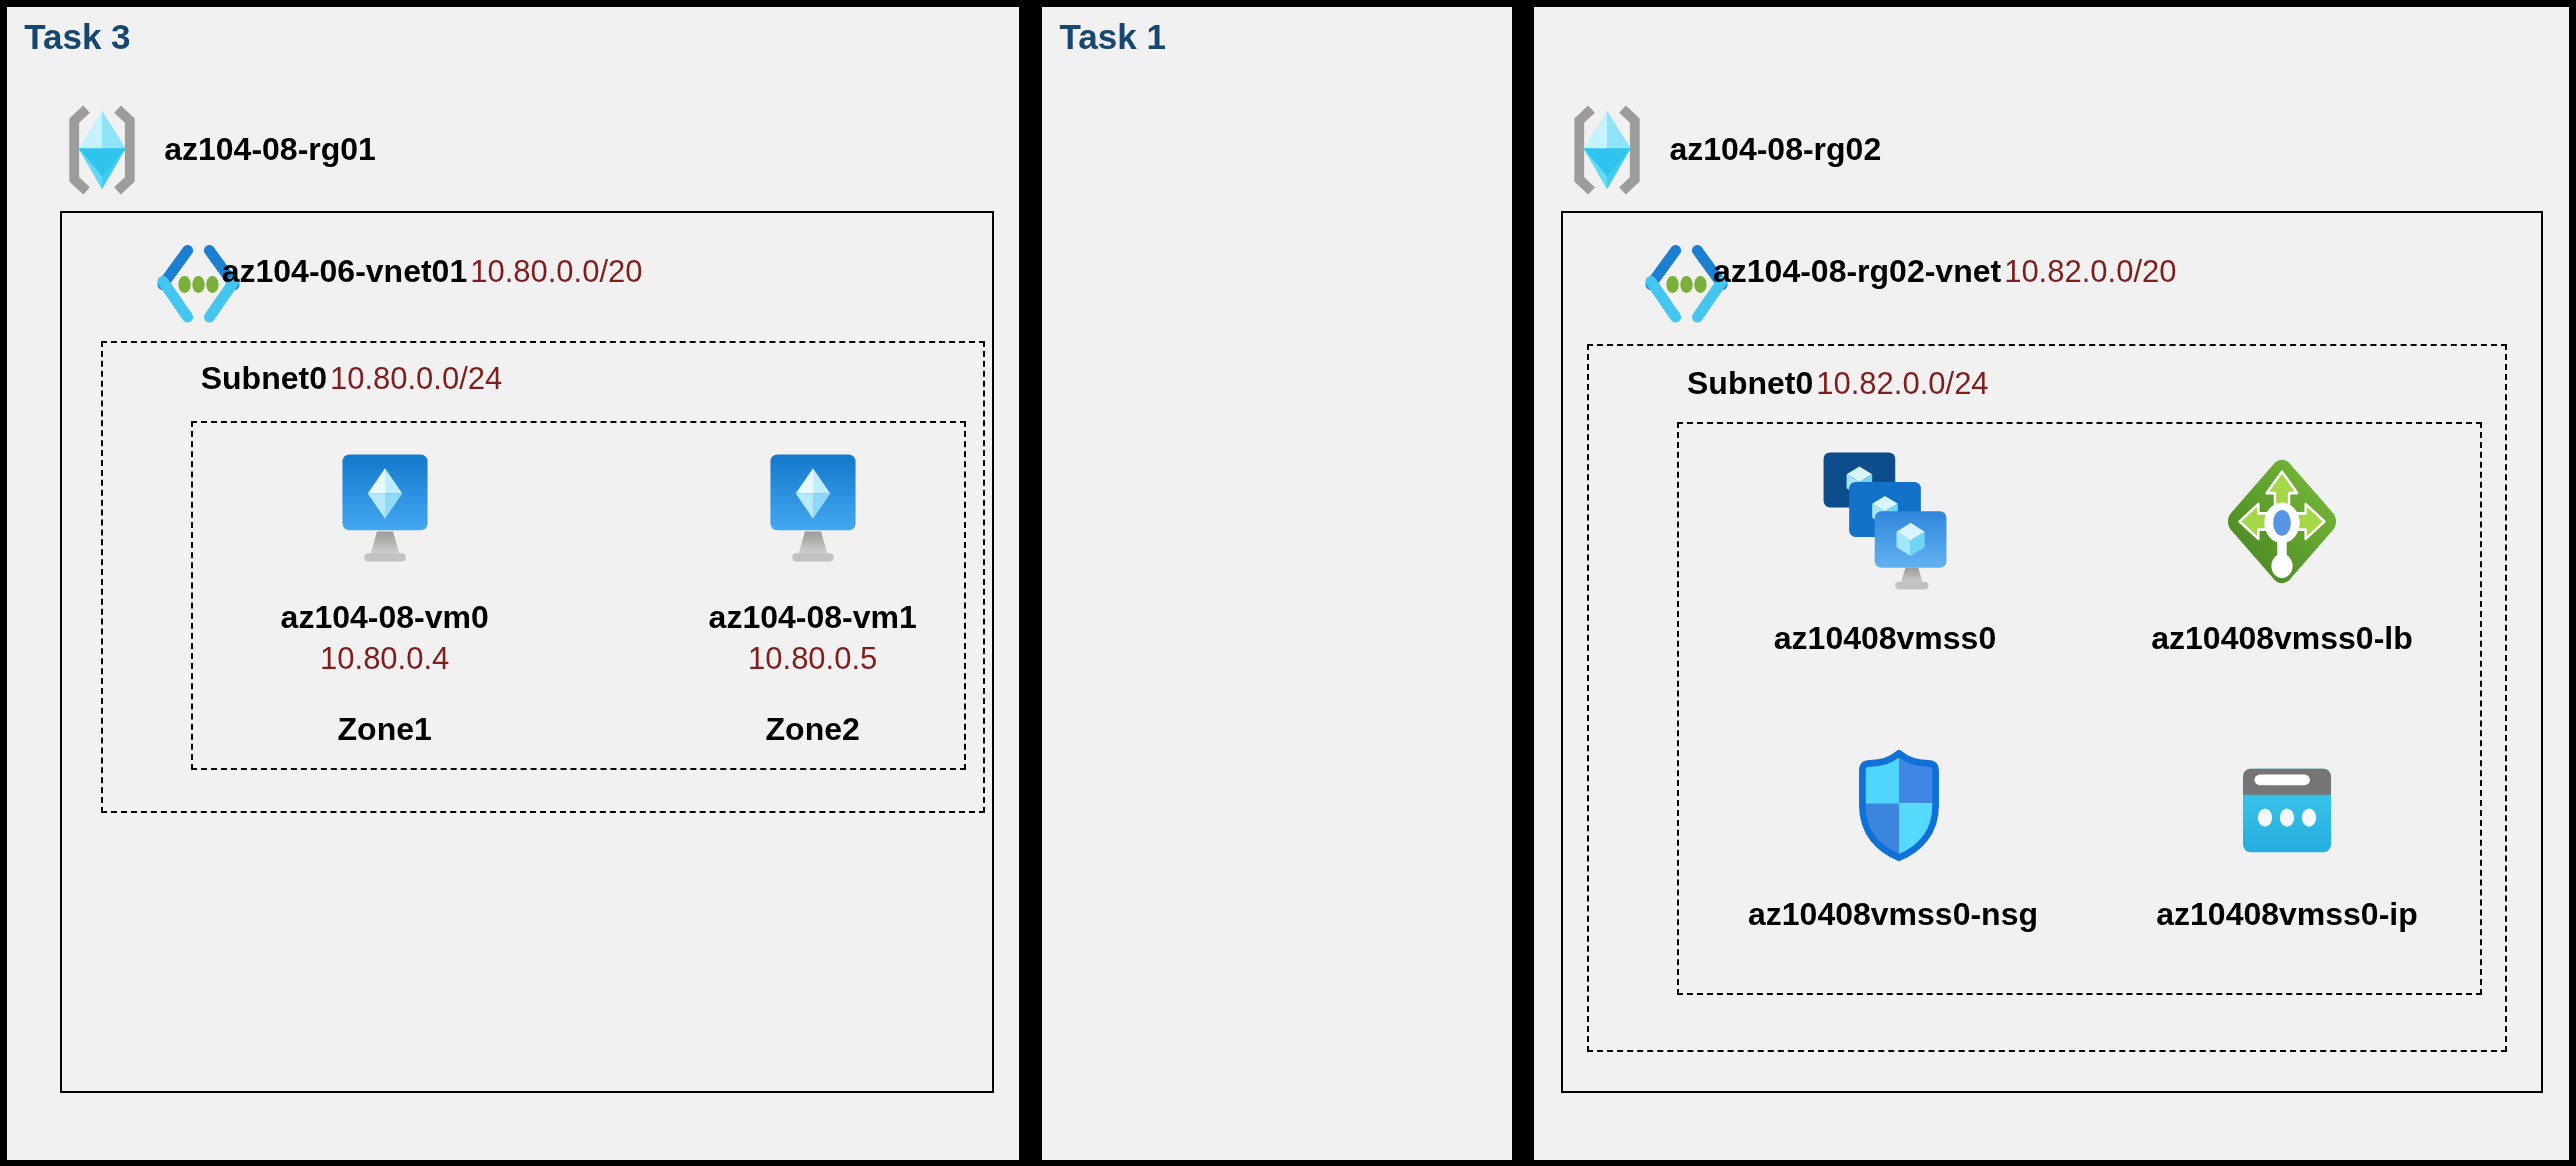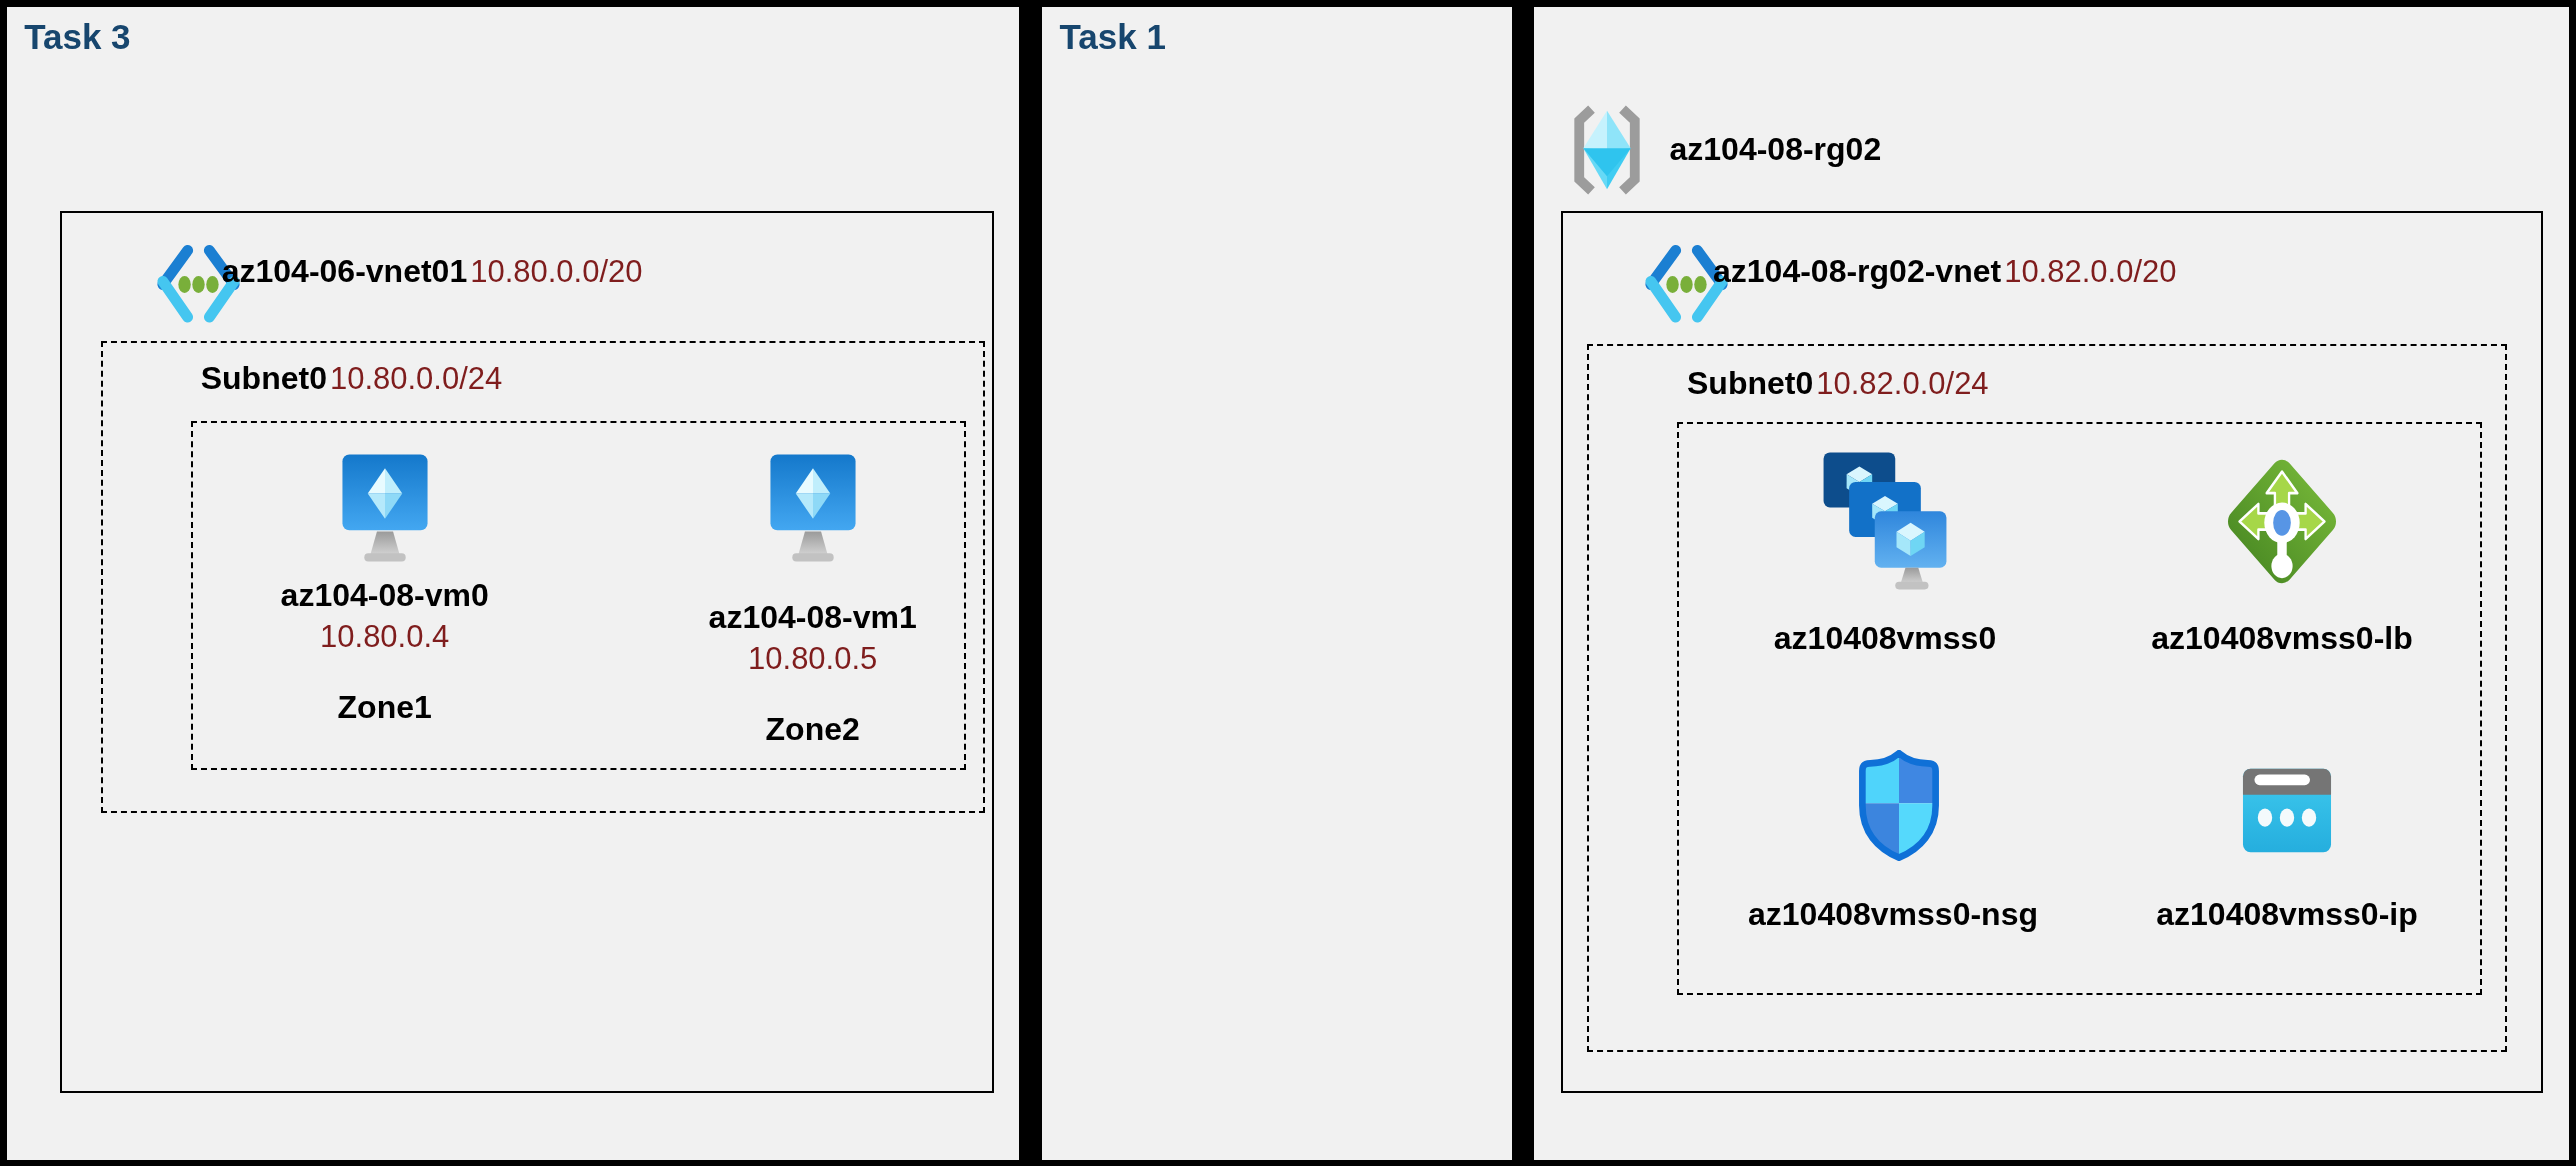--- a/index.html
+++ b/index.html
@@ -159,20 +159,26 @@
       <path d="M39,5 V27 H57" fill="none" stroke="#101010" stroke-width="5"></path>
     </symbol>
   </defs>
 </svg>
 
 <div class="canvas">
 
   <div class="panel" id="panel1">
     <div class="ptitle">Task 3</div>
 
+    <div class="row" style="left:50px;top:94px;gap:17.5px;">
+      <svg width="90" height="98" viewBox="0 0 133 145">
+          <use href="#sym-rg"></use>
+        </svg>
+      <span class="name">az104-08-rg01</span>
+    </div>
 
     <div class="solid-box" style="left:53px;top:204px;width:934px;height:882px;">
       <svg class="abs-cx" style="left:90px;top:31px;transform:none;" width="93" height="81" viewBox="0 0 138 120">
           <use href="#sym-vnet"></use>
         </svg>
       <div class="cy" style="left:160px;top:58px;">
         <span class="name">az104-06-vnet01</span> 
         <span class="value">10.80.0.0/20</span>
       </div>
 
@@ -181,21 +187,21 @@
           <span class="name">Subnet0</span> 
           <span class="value">10.80.0.0/24</span>
         </div>
 
         <div class="dashed-box" style="left:88px;top:78px;width:775px;height:349px;">
 
           <div class="vm-card" style="left:57px;">
             <svg style="margin-top:28px;" width="92" height="115" viewBox="0 0 136 170">
                 <use href="#sym-vm"></use>
               </svg>
-            <span class="name" style="margin-top:11px;">az104-08-vm0</span>
+            <span class="name" style="margin-top:33px;">az104-08-vm0</span>
             <span class="value" style="margin-top:5.4px;">10.80.0.4</span>
             <span class="name" style="margin-top:34px;">Zone1</span>
           </div>
 
           <div class="vm-card" style="left:485px;">
             <svg style="margin-top:28px;" width="92" height="115" viewBox="0 0 136 170">
                 <use href="#sym-vm"></use>
               </svg>
             <span class="name" style="margin-top:33px;">az104-08-vm1</span>
             <span class="value" style="margin-top:5.4px;">10.80.0.5</span>

